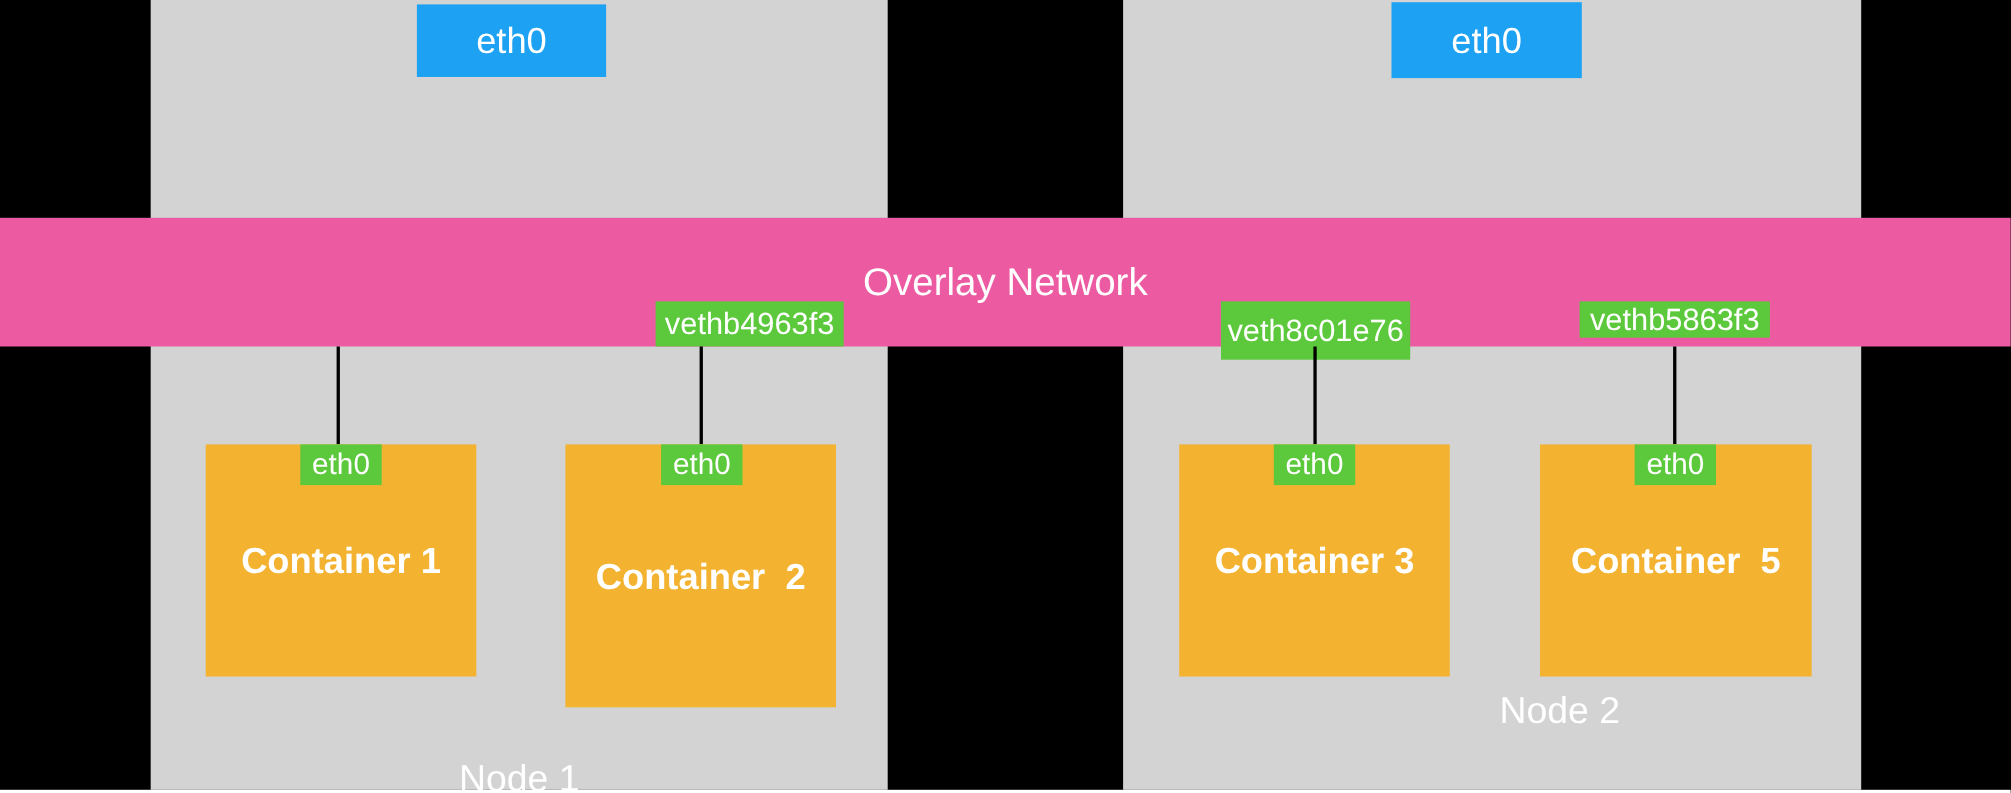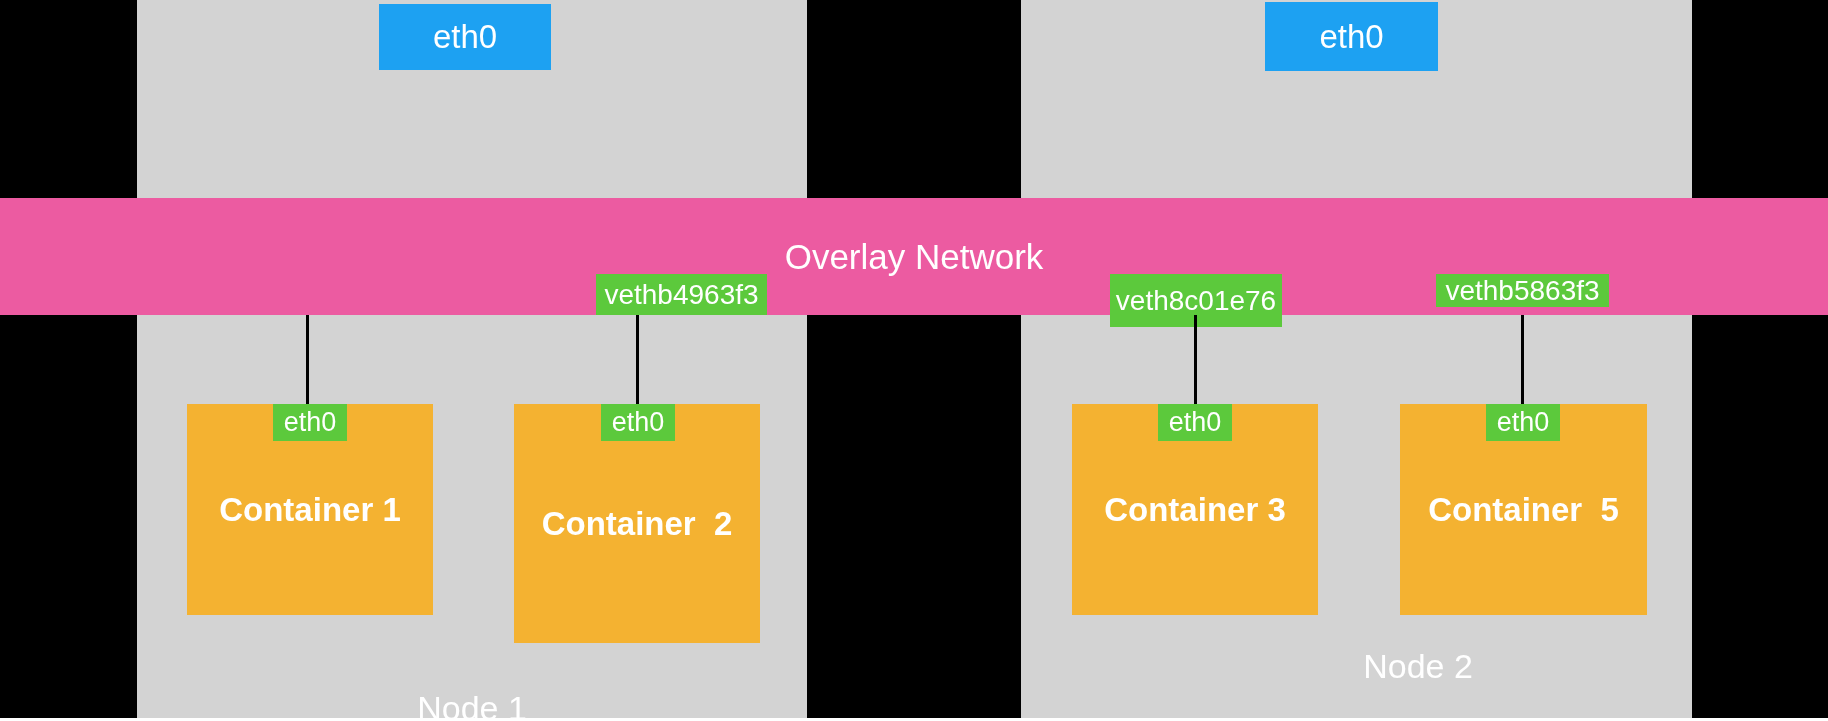--- a/index.html
+++ b/index.html
@@ -71,21 +71,21 @@
   .line4  { left:1521px; top:315px; width:3px;  height:89px; }
   .cont1  { left:187px;  top:404px; width:246px; height:211px; }
   .cont2  { left:514px;  top:404px; width:246px; height:239px; }
   .cont3  { left:1072px; top:404px; width:246px; height:211px; }
   .cont4  { left:1400px; top:404px; width:247px; height:211px; }
   .ceth1  { left:273px;  top:404px; width:74px; height:37px; }
   .ceth2  { left:601px;  top:404px; width:74px; height:37px; }
   .ceth3  { left:1158px; top:404px; width:74px; height:37px; }
   .ceth4  { left:1486px; top:404px; width:74px; height:37px; }
   .nlab1  { left:137px;  top:638px; width:670px; height:44px;margin-top:48px; }
-  .nlab2  { left:1021px; top:644px; width:794px; height:44px; }
+  .nlab2  { left:1021px; top:624px; width:794px; height:44px; }
   .strip  { left:0;      top:718px; width:1828px; height:3px; }
 </style>
 </head>
 <body>
 
 <div id="stage">
 
   <div>
     <div class="abs node-box node1"></div>
     <div class="abs center host-eth heth1">

